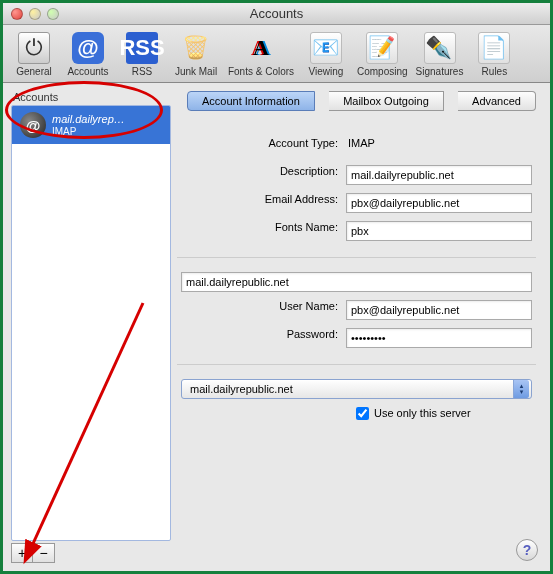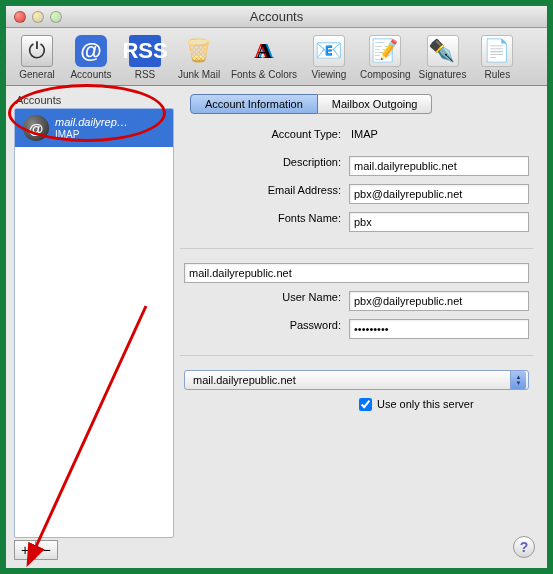--- a/index.html
+++ b/index.html
@@ -8,21 +8,21 @@
     font-size: 11px;
     background: #e8e8e8;
     width: 553px;
     height: 574px;
     overflow: hidden;
   }
   .window {
     width: 553px;
     height: 574px;
     background: #e8e8e8;
-    border: 6px solid #15803d;
+    border: 3px solid #15803d;
     position: relative;
   }
   
   .titlebar {
     height: 22px;
     background: linear-gradient(#ededed, #cfcfcf);
     border-bottom: 1px solid #999;
     display: flex;
     align-items: center;
     position: relative;
@@ -150,22 +150,22 @@
     pointer-events:none;
   }
   
   .rightpane {
     flex:1;
     display:flex;
     flex-direction:column;
   }
   .tabs {
     display:flex;
-    justify-content:flex-start;
-    margin: 0 6px 14px;
+    justify-content:space-between;
+    margin: 0 6px 26px;
   }
   .tab {
     font-size:11px;
     padding:3px 14px;
     background: linear-gradient(#fdfdfd,#e2e2e2);
     border:1px solid #999;
     cursor:pointer;
   }
   .tab + .tab { border-left:none; }
   .tab:first-child { border-top-left-radius:4px; border-bottom-left-radius:4px;}
@@ -321,20 +321,21 @@
       <div class="addremove">
         <button>+</button>
         <button>−</button>
       </div>
     </div>
 
     <div class="rightpane">
       <div class="tabs">
         <div class="tab active">Account Information</div>
         <div class="tab">Mailbox Outgoing</div>
+        <div class="tab">Advanced</div>
       </div>
 
       <div class="form">
         <div class="form-row">
           <label>Account Type:</label>
           <span class="value-static">IMAP</span>
         </div>
         <div class="form-row">
           <label>Description:</label>
           <input type="text" value="mail.dailyrepublic.net" style="">

